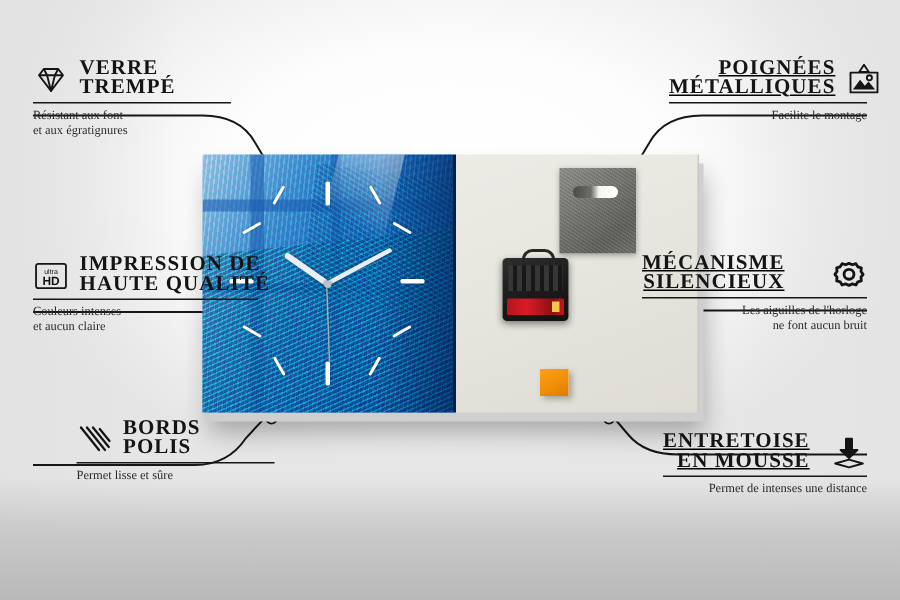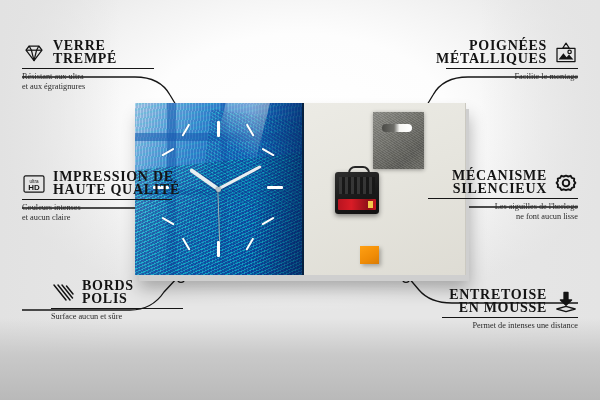--- a/index.html
+++ b/index.html
@@ -121,21 +121,21 @@
     font-weight:bold;font-size:14px;letter-spacing:.7px;color:#141414;
     line-height:12.5px;white-space:nowrap;text-transform:uppercase;
   }
   .callout .rule{height:1.4px;background:#161616;margin:3px 0 3px 0;}
   .callout .desc{
     font-size:8.3px;line-height:10px;color:#2a2a2a;white-space:nowrap;
   }
   .cal-left{text-align:left;}
   .cal-left .head{display:flex;align-items:center;gap:7px;}
   .cal-right{text-align:right;}
-  .cal-right .head{display:flex;align-items:center;justify-content:flex-end;gap:7px;}
+  .cal-right .head{display:flex;align-items:center;justify-content:space-between;gap:7px;text-decoration:underline;}
   .ico{width:24px;height:24px;flex:0 0 24px;display:block;}
 
   svg.conn{position:absolute;left:0;top:0;width:600px;height:400px;pointer-events:none;}
 </style>
 </head>
 <body>
 
 <div id="stage">
 
   <div class="vig-l"></div>
@@ -214,21 +214,21 @@
           <path d="M4 9.2 H20"></path>
             <path d="M7.2 5 L9.4 9.2 L12 19.6 L14.6 9.2 L16.8 5"></path>
         </g>
       </svg>
       <div>
         <div class="title">VERRE</div>
         <div class="title">TREMPÉ</div>
       </div>
     </div>
     <div class="rule"></div>
-    <div class="desc">Résistant aux ultra</div>
+    <div class="desc">Résistant aux font</div>
     <div class="desc">et aux égratignures</div>
   </div>
 
   <div class="callout cal-left" style="left:22px;top:171px;width:150px;">
     <div class="head">
       <svg class="ico" viewBox="0 0 26 24">
         <rect x="2.2" y="3.2" width="21.6" height="17.6" rx="1.6" fill="none" stroke="#141414" stroke-width="1.3"></rect>
         <text x="13" y="10.6" text-anchor="middle" font-family="Liberation Sans, sans-serif" font-size="5" fill="#141414">ultra</text>
         <text x="13" y="18.2" text-anchor="middle" font-family="Liberation Sans, sans-serif" font-size="8.6" font-weight="bold" fill="#141414">HD</text>
       </svg>
@@ -251,21 +251,21 @@
             <path d="M11 4 L21.5 17"></path>
             <path d="M15.5 5 L22 13"></path>
         </g>
       </svg>
       <div>
         <div class="title">BORDS</div>
         <div class="title">POLIS</div>
       </div>
     </div>
     <div class="rule"></div>
-    <div class="desc">Surface aucun et sûre</div>
+    <div class="desc">Permet lisse et sûre</div>
   </div>
 
   <div class="callout cal-right" style="left:446px;top:40px;width:132px;">
     <div class="head">
       <div>
         <div class="title">POIGNÉES</div>
         <div class="title">MÉTALLIQUES</div>
       </div>
       <svg class="ico" viewBox="0 0 24 24">
         <g fill="none" stroke="#141414" stroke-width="1.25" stroke-linejoin="round">
@@ -291,21 +291,21 @@
           <path d="M12 3.1 L14.3 4 L16.6 3.3 L17.9 5.4 L20.2 6.1 L20 8.5 L21.4 10.4 L20 12.3
                    L20.2 14.7 L17.9 15.4 L16.6 17.5 L14.3 16.8 L12 17.7 L9.7 16.8 L7.4 17.5
                    L6.1 15.4 L3.8 14.7 L4 12.3 L2.6 10.4 L4 8.5 L3.8 6.1 L6.1 5.4 L7.4 3.3
                    L9.7 4 Z" transform="translate(0,1.5)"></path>
           <circle cx="12" cy="11.9" r="3.3"></circle>
         </g>
       </svg>
     </div>
     <div class="rule"></div>
     <div class="desc">Les aiguilles de l'horloge</div>
-    <div class="desc">ne font aucun lisse</div>
+    <div class="desc">ne font aucun bruit</div>
   </div>
 
   <div class="callout cal-right" style="left:442px;top:289px;width:136px;">
     <div class="head">
       <div>
         <div class="title">ENTRETOISE</div>
         <div class="title">EN MOUSSE</div>
       </div>
       <svg class="ico" viewBox="0 0 24 24">
         <g fill="none" stroke="#141414" stroke-width="1.3" stroke-linejoin="round">

